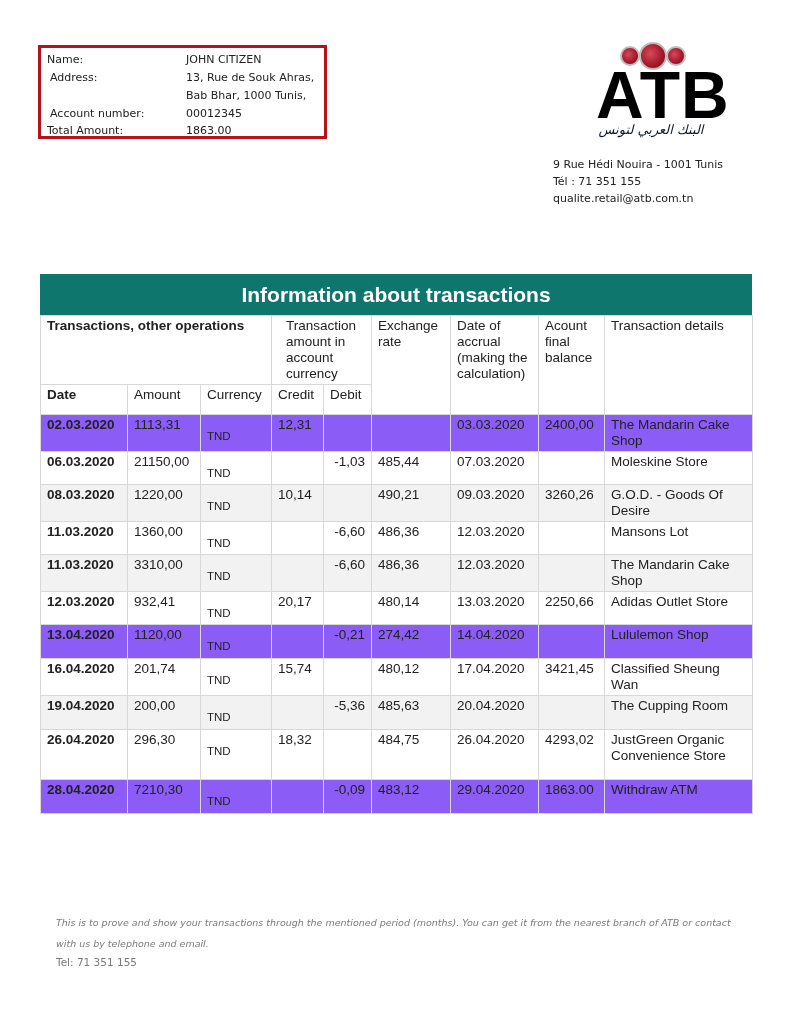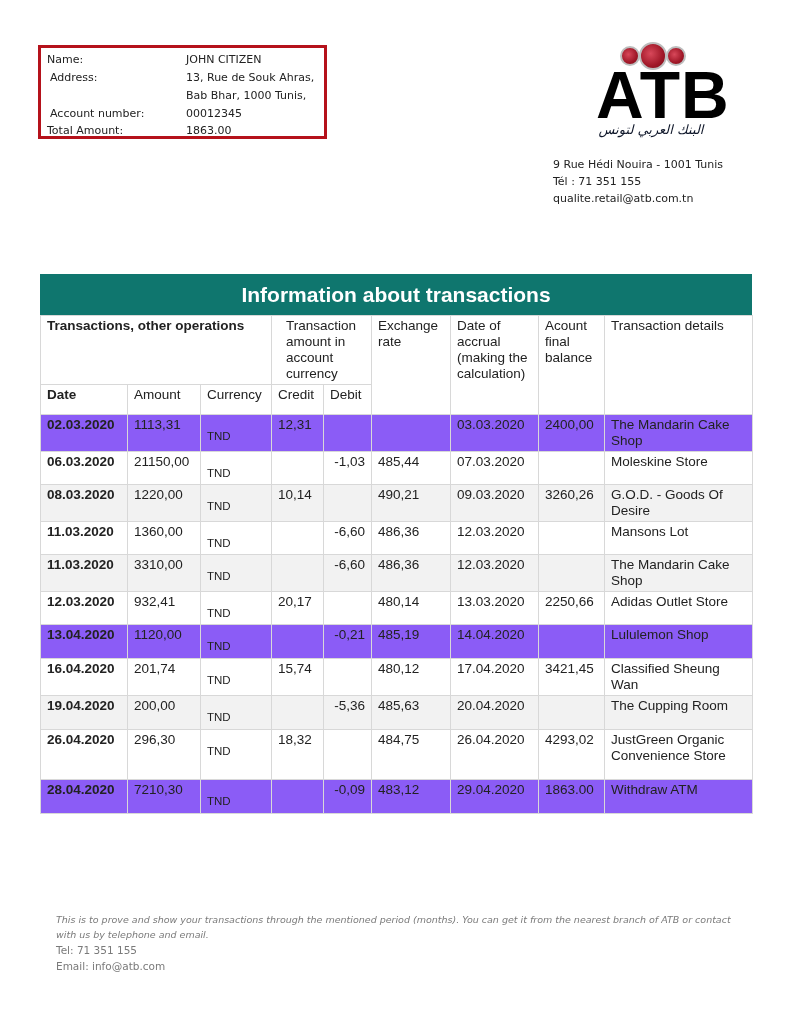--- a/index.html
+++ b/index.html
@@ -22,21 +22,21 @@
   table { border-collapse: collapse; width: 712px; table-layout: fixed; font-size: 13.5px; }
   td, th { border: 1px solid #d8d8d8; vertical-align: top; padding: 2px 6px; text-align: left; font-weight: normal; line-height: 16px; }
   th.bold { font-weight: bold; }
   tr.shade-dark td { background: #8b5cf6; }
   tr.shade-light td { background: #f2f2f2; }
   td.date { font-weight: bold; }
   td.cur { font-size: 11.5px; padding-top: 13px; }
   td.num-r { text-align: right; }
 
   .footer { position: absolute; left: 56px; top: 912px; width: 680px; font-family: "DejaVu Sans", sans-serif; color: #7a7a7a; }
-  .footer-note { font-style: italic; font-size: 9.5px; line-height: 15px; }
+  .footer-note { font-style: italic; font-size: 9.5px; line-height: 21px; }
   .footer-line { font-size: 10.5px; line-height: 16px; }
 </style>
 </head>
 <body>
 
 <div class="info-box">
   <span class="info-label" style="left:6px;top:5px;">Name:</span>
   <span class="info-value" style="top:5px;">JOHN CITIZEN</span>
   <span class="info-label" style="left:9px;top:23px;">Address:</span>
   <span class="info-value" style="top:23px;">13, Rue de Souk Ahras,</span>
@@ -160,21 +160,21 @@
           <td>13.03.2020</td>
           <td>2250,66</td>
           <td>Adidas Outlet Store</td>
         </tr>
         <tr class="shade-dark" style="height: 34px;">
           <td class="date">13.04.2020</td>
           <td class="amount">1120,00</td>
           <td class="cur">TND</td>
           <td></td>
           <td class="num-r">-0,21</td>
-          <td>485,19</td>
+          <td>274,42</td>
           <td>14.04.2020</td>
           <td></td>
           <td>Lululemon Shop</td>
         </tr>
         <tr style="height: 33px;">
           <td class="date">16.04.2020</td>
           <td class="amount">201,74</td>
           <td class="cur">TND</td>
           <td>15,74</td>
           <td class="num-r"></td>
@@ -216,14 +216,13 @@
           <td>1863.00</td>
           <td>Withdraw ATM</td>
         </tr>
       </tbody>
   </table>
 </div>
 
 <div class="footer">
   <div class="footer-note">This is to prove and show your transactions through the mentioned period (months).  You can get it from the nearest branch of ATB or contact with us by telephone and email.</div>
   <div class="footer-line">Tel: 71 351 155</div>
-  <div class="footer-line">Email: info@atb.com</div>
 </div>
 
 </body></html>

